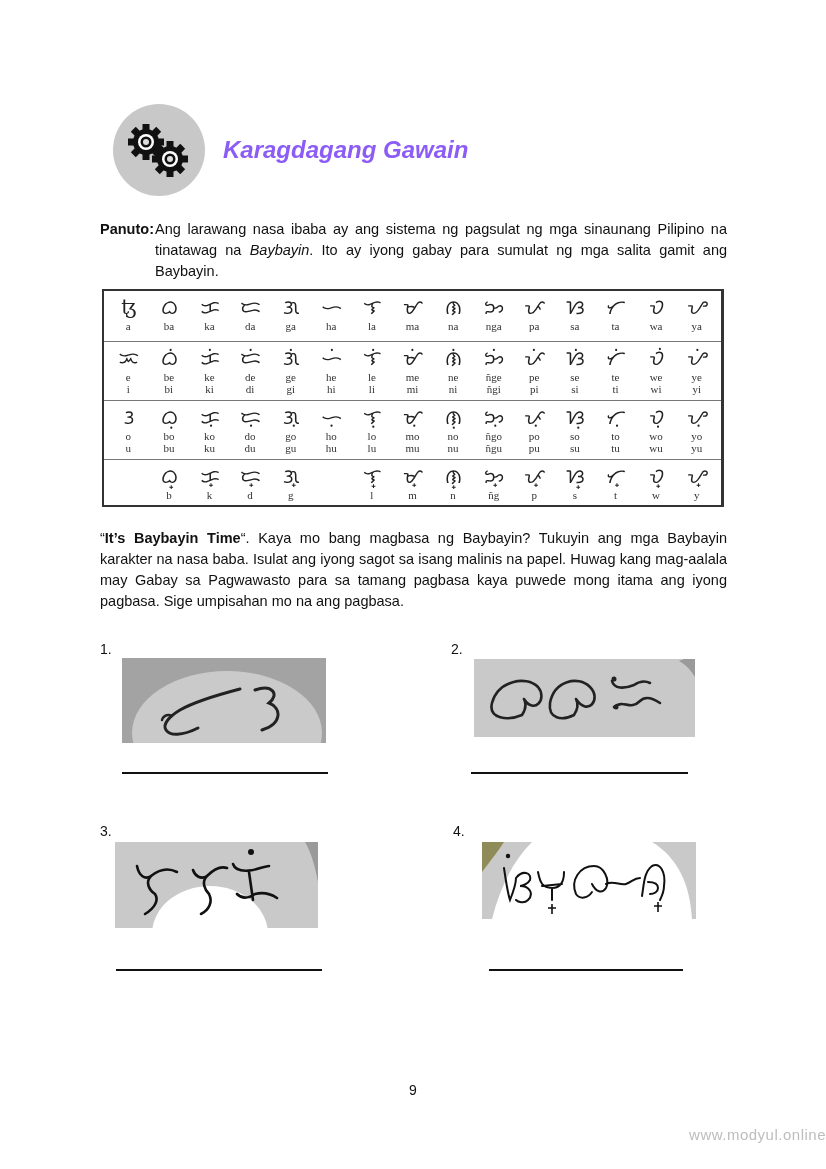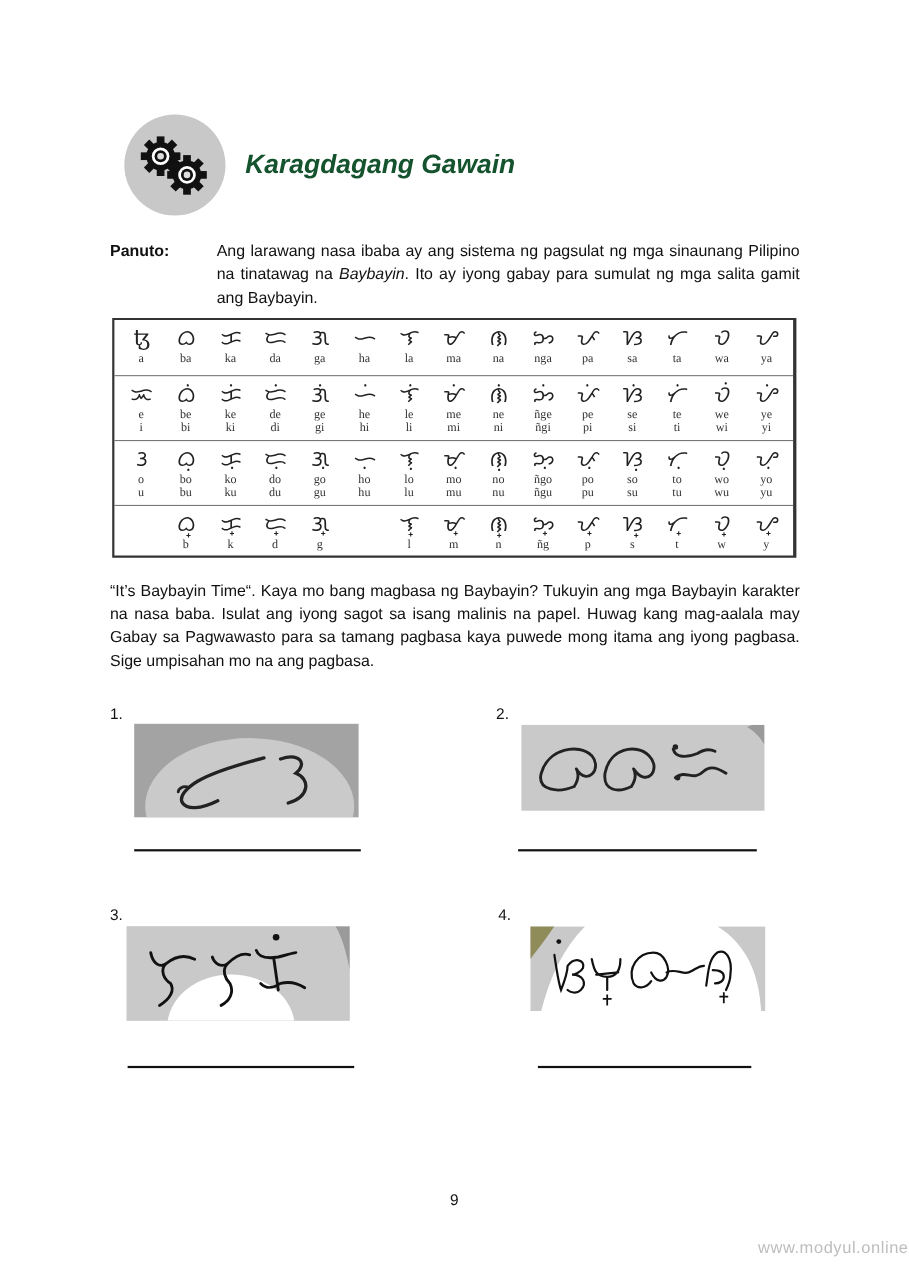--- a/index.html
+++ b/index.html
@@ -1,39 +1,39 @@
 <!DOCTYPE html>
 <html><head>
   <meta charset="utf-8">
   <style>
     html, body { margin: 0; padding: 0; background: #ffffff; }
     body { width: 826px; height: 1169px; position: relative; overflow: hidden; font-family: "Liberation Sans", sans-serif; color: #111; }
 
     .header { position: absolute; left: 113px; top: 104px; height: 92px; display: flex; align-items: center; }
     .gear-badge { width: 92px; height: 92px; border-radius: 50%; background: #c8c8c8; position: relative; }
     .gear-badge svg { position: absolute; left: 0; top: 0; }
-    .title { margin-left: 18px; font-size: 24px; font-weight: bold; font-style: italic; color: #14532d; }
+    .title { margin-left: 18px; font-size: 24px; font-weight: bold; font-style: italic; color: #8b5cf6; }
 
     .panuto { position: absolute; left: 100px; top: 219px; width: 627px; font-size: 14.5px; line-height: 21px; }
     .panuto .label { font-weight: bold; position: absolute; left: 0; top: 0; }
-    .panuto .text { margin-left: 97px; text-align: justify; }
+    .panuto .text { margin-left: 55px; text-align: justify; }
 
     .bay-table { position: absolute; left: 102px; top: 289px; width: 622px; height: 218px; border: 2px solid #333; border-right-width: 3px; box-sizing: border-box; background: #fff; }
     .bay-row { position: absolute; left: 0; right: 0; display: grid; grid-template-columns: repeat(15, 1fr); padding: 0 4px; }
     .bay-row.r1 { top: 0; height: 50px; }
     .bay-row.r2 { top: 51px; height: 58px; }
     .bay-row.r3 { top: 110px; height: 58px; }
     .bay-row.r4 { top: 169px; height: 47px; }
     .bay-sep { position: absolute; left: 0; right: 0; height: 1px; background: #777; }
     .cell { display: flex; flex-direction: column; align-items: center; justify-content: flex-start; }
     .glyph { font-family: "DejaVu Serif", serif; font-size: 20px; height: 26px; line-height: 26px; color: #222; margin-top: 3px; letter-spacing: -1px; }
     .syl { font-family: "Liberation Serif", serif; font-size: 11px; line-height: 12px; color: #333; }
 
     .intro { position: absolute; left: 100px; top: 528px; width: 627px; font-size: 14.5px; line-height: 21px; text-align: justify; }
-    .intro b { font-weight: normal; margin-top: 16px; }
+    .intro b { font-weight: bold; margin-top: 16px; }
 
     .item { position: absolute; }
     .item .num { position: absolute; left: 0; top: 0; font-size: 14px; }
     .item .photo { position: absolute; background: #c9c9c9; overflow: hidden; }
     .item .answer-line { position: absolute; height: 2px; background: #111; }
     .photo svg { position: absolute; left: 0; top: 0; }
 
     .page-number { position: absolute; left: 0; width: 826px; top: 1082px; text-align: center; font-size: 14px; }
     .watermark { position: absolute; left: 0; width: 826px; top: 1126px; text-align: right; font-size: 15px; color: #bdbdbd; letter-spacing: 0.5px; }
   </style>

